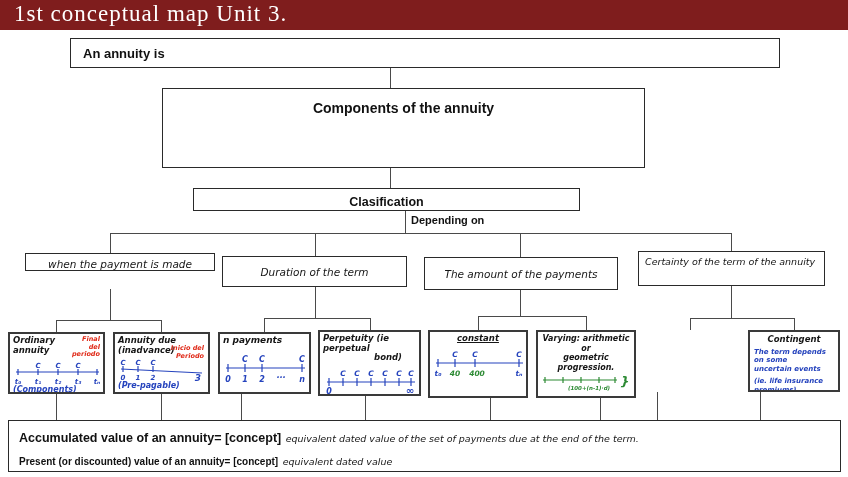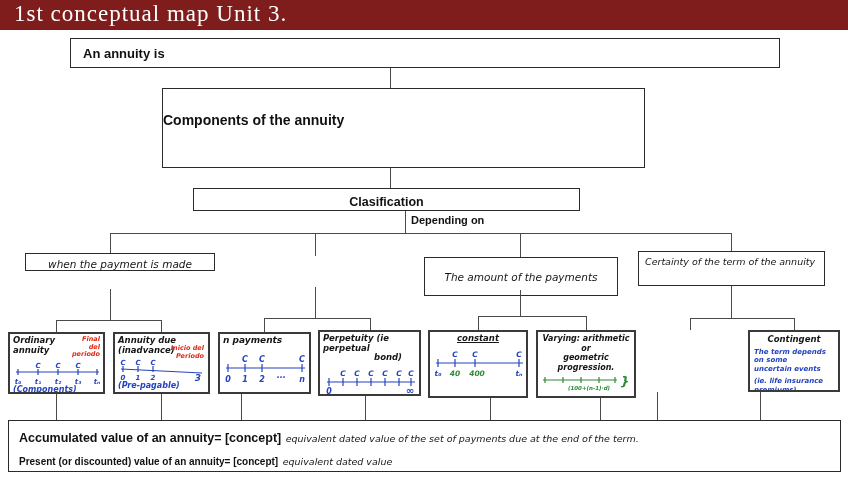--- a/index.html
+++ b/index.html
@@ -37,21 +37,21 @@
   <div class="header">
     <div class="header-title">1st conceptual map Unit 3.</div>
   </div>
 
   <div class="box" style="left:70px;top:38px;width:710px;height:30px;display:flex;align-items:center;padding-left:12px;">
     <span class="printed" style="font-size:13px">An annuity is</span>
   </div>
 
   <div class="vl" style="left:390px;top:68px;height:20px;"></div>
 
-  <div class="box" style="left:162px;top:88px;width:483px;height:80px;padding-top:22px;">
+  <div class="box" style="left:162px;top:88px;width:483px;height:80px;text-align:center;padding-top:10px;">
     <span class="printed" style="font-size:14px">Components of the annuity</span>
   </div>
 
   <div class="vl" style="left:390px;top:168px;height:20px;"></div>
 
   <div class="box" style="left:193px;top:188px;width:387px;height:23px;text-align:center;padding-top:3px;">
     <span class="printed" style="font-size:12.5px">Clasification</span>
   </div>
 
   <div class="vl" style="left:405px;top:211px;height:22px;"></div>
@@ -59,21 +59,24 @@
 
   <div class="hl" style="left:110px;top:233px;width:621px;"></div>
   <div class="vl" style="left:110px;top:233px;height:20px;"></div>
   <div class="vl" style="left:315px;top:233px;height:23px;"></div>
   <div class="vl" style="left:520px;top:233px;height:24px;"></div>
   <div class="vl" style="left:731px;top:233px;height:18px;"></div>
 
   <div class="box cat" style="left:25px;top:253px;width:190px;height:18px;justify-content:center;">
     <span class="hand">when the payment is made</span>
   </div>
-  <div class="box cat" style="left:424px;top:257px;width:194px;height:39px;justify-content:center;align-items:center;">
+  <div class="box cat" style="left:222px;top:256px;width:185px;height:31px;justify-content:center;align-items:center;">
+    <span class="hand">Duration of the term</span>
+  </div>
+  <div class="box cat" style="left:424px;top:257px;width:194px;height:33px;justify-content:center;align-items:center;">
     <span class="hand">The  amount of the payments</span>
   </div>
   <div class="box cat" style="left:638px;top:251px;width:187px;height:35px;">
     <span class="hand" style="font-size:9.5px">Certainty  of the term of the annuity</span>
   </div>
 
   <div class="vl" style="left:110px;top:289px;height:31px;"></div>
   <div class="hl" style="left:56px;top:320px;width:105px;"></div>
   <div class="vl" style="left:56px;top:320px;height:12px;"></div>
   <div class="vl" style="left:161px;top:320px;height:12px;"></div>

